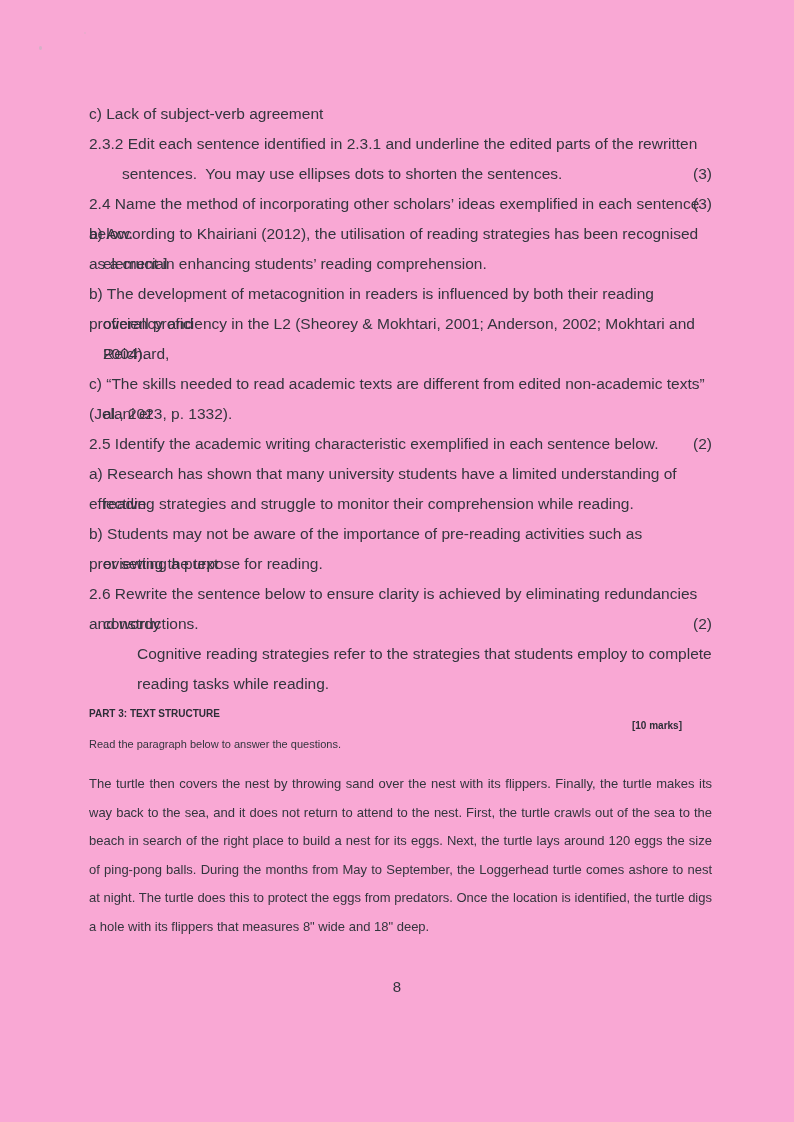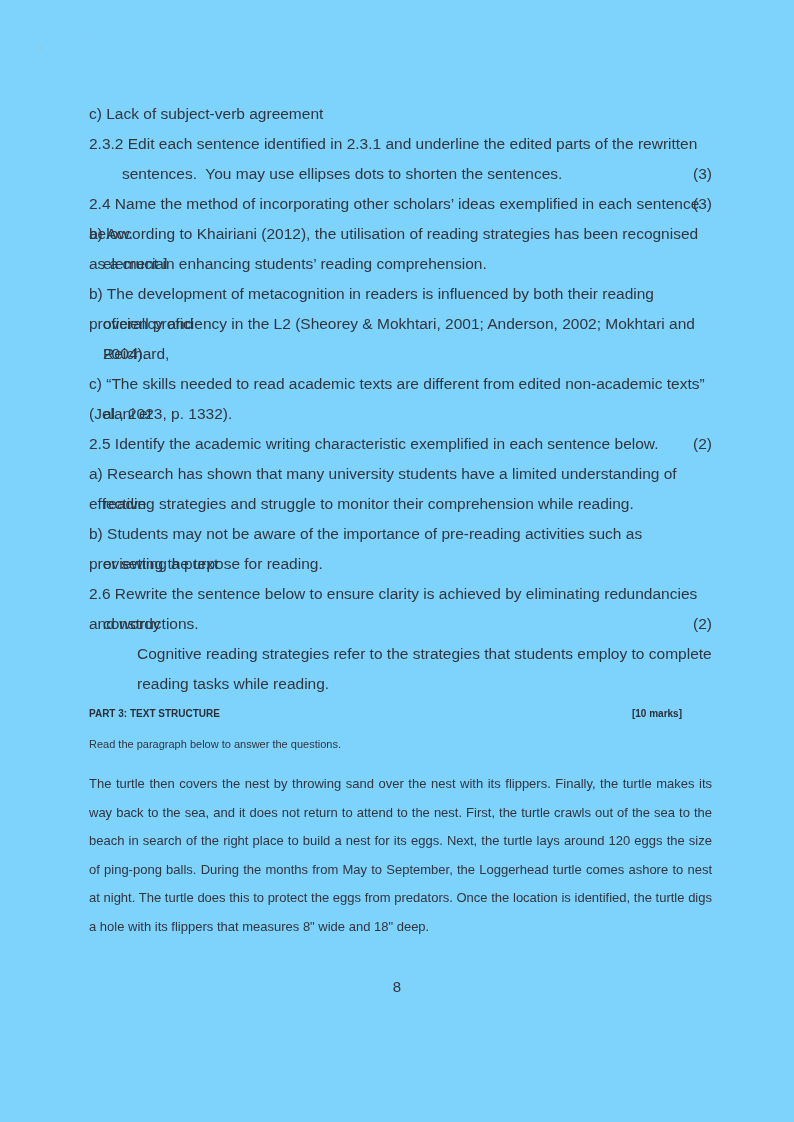--- a/index.html
+++ b/index.html
@@ -4,21 +4,21 @@
 <style>
   html, body {
     margin: 0;
     padding: 0;
     background: #ffffff;
   }
   .page {
     position: relative;
     width: 794px;
     height: 1122px;
-    background: #7dd3fc;
+    background: #f9a8d4;
     font-family: "Liberation Sans", "DejaVu Sans", sans-serif;
     color: #33353e;
     overflow: hidden;
   }
   .content {
     position: absolute;
     left: 89px;
     top: 99px;
     width: 623px;
   }
@@ -46,21 +46,21 @@
     position: relative;
     height: 30px;
     line-height: 30px;
     font-size: 10px;
     font-weight: bold;
     color: #2c2e37;
   }
   .part-marks {
     position: absolute;
     right: 30px;
-    top: 0;
+    top: 12px;
     height: 30px;
     line-height: 30px;
     font-weight: bold;
   }
   .instruction-line {
     height: 30px;
     line-height: 30px;
     font-size: 11px;
   }
   .body-paragraph {

